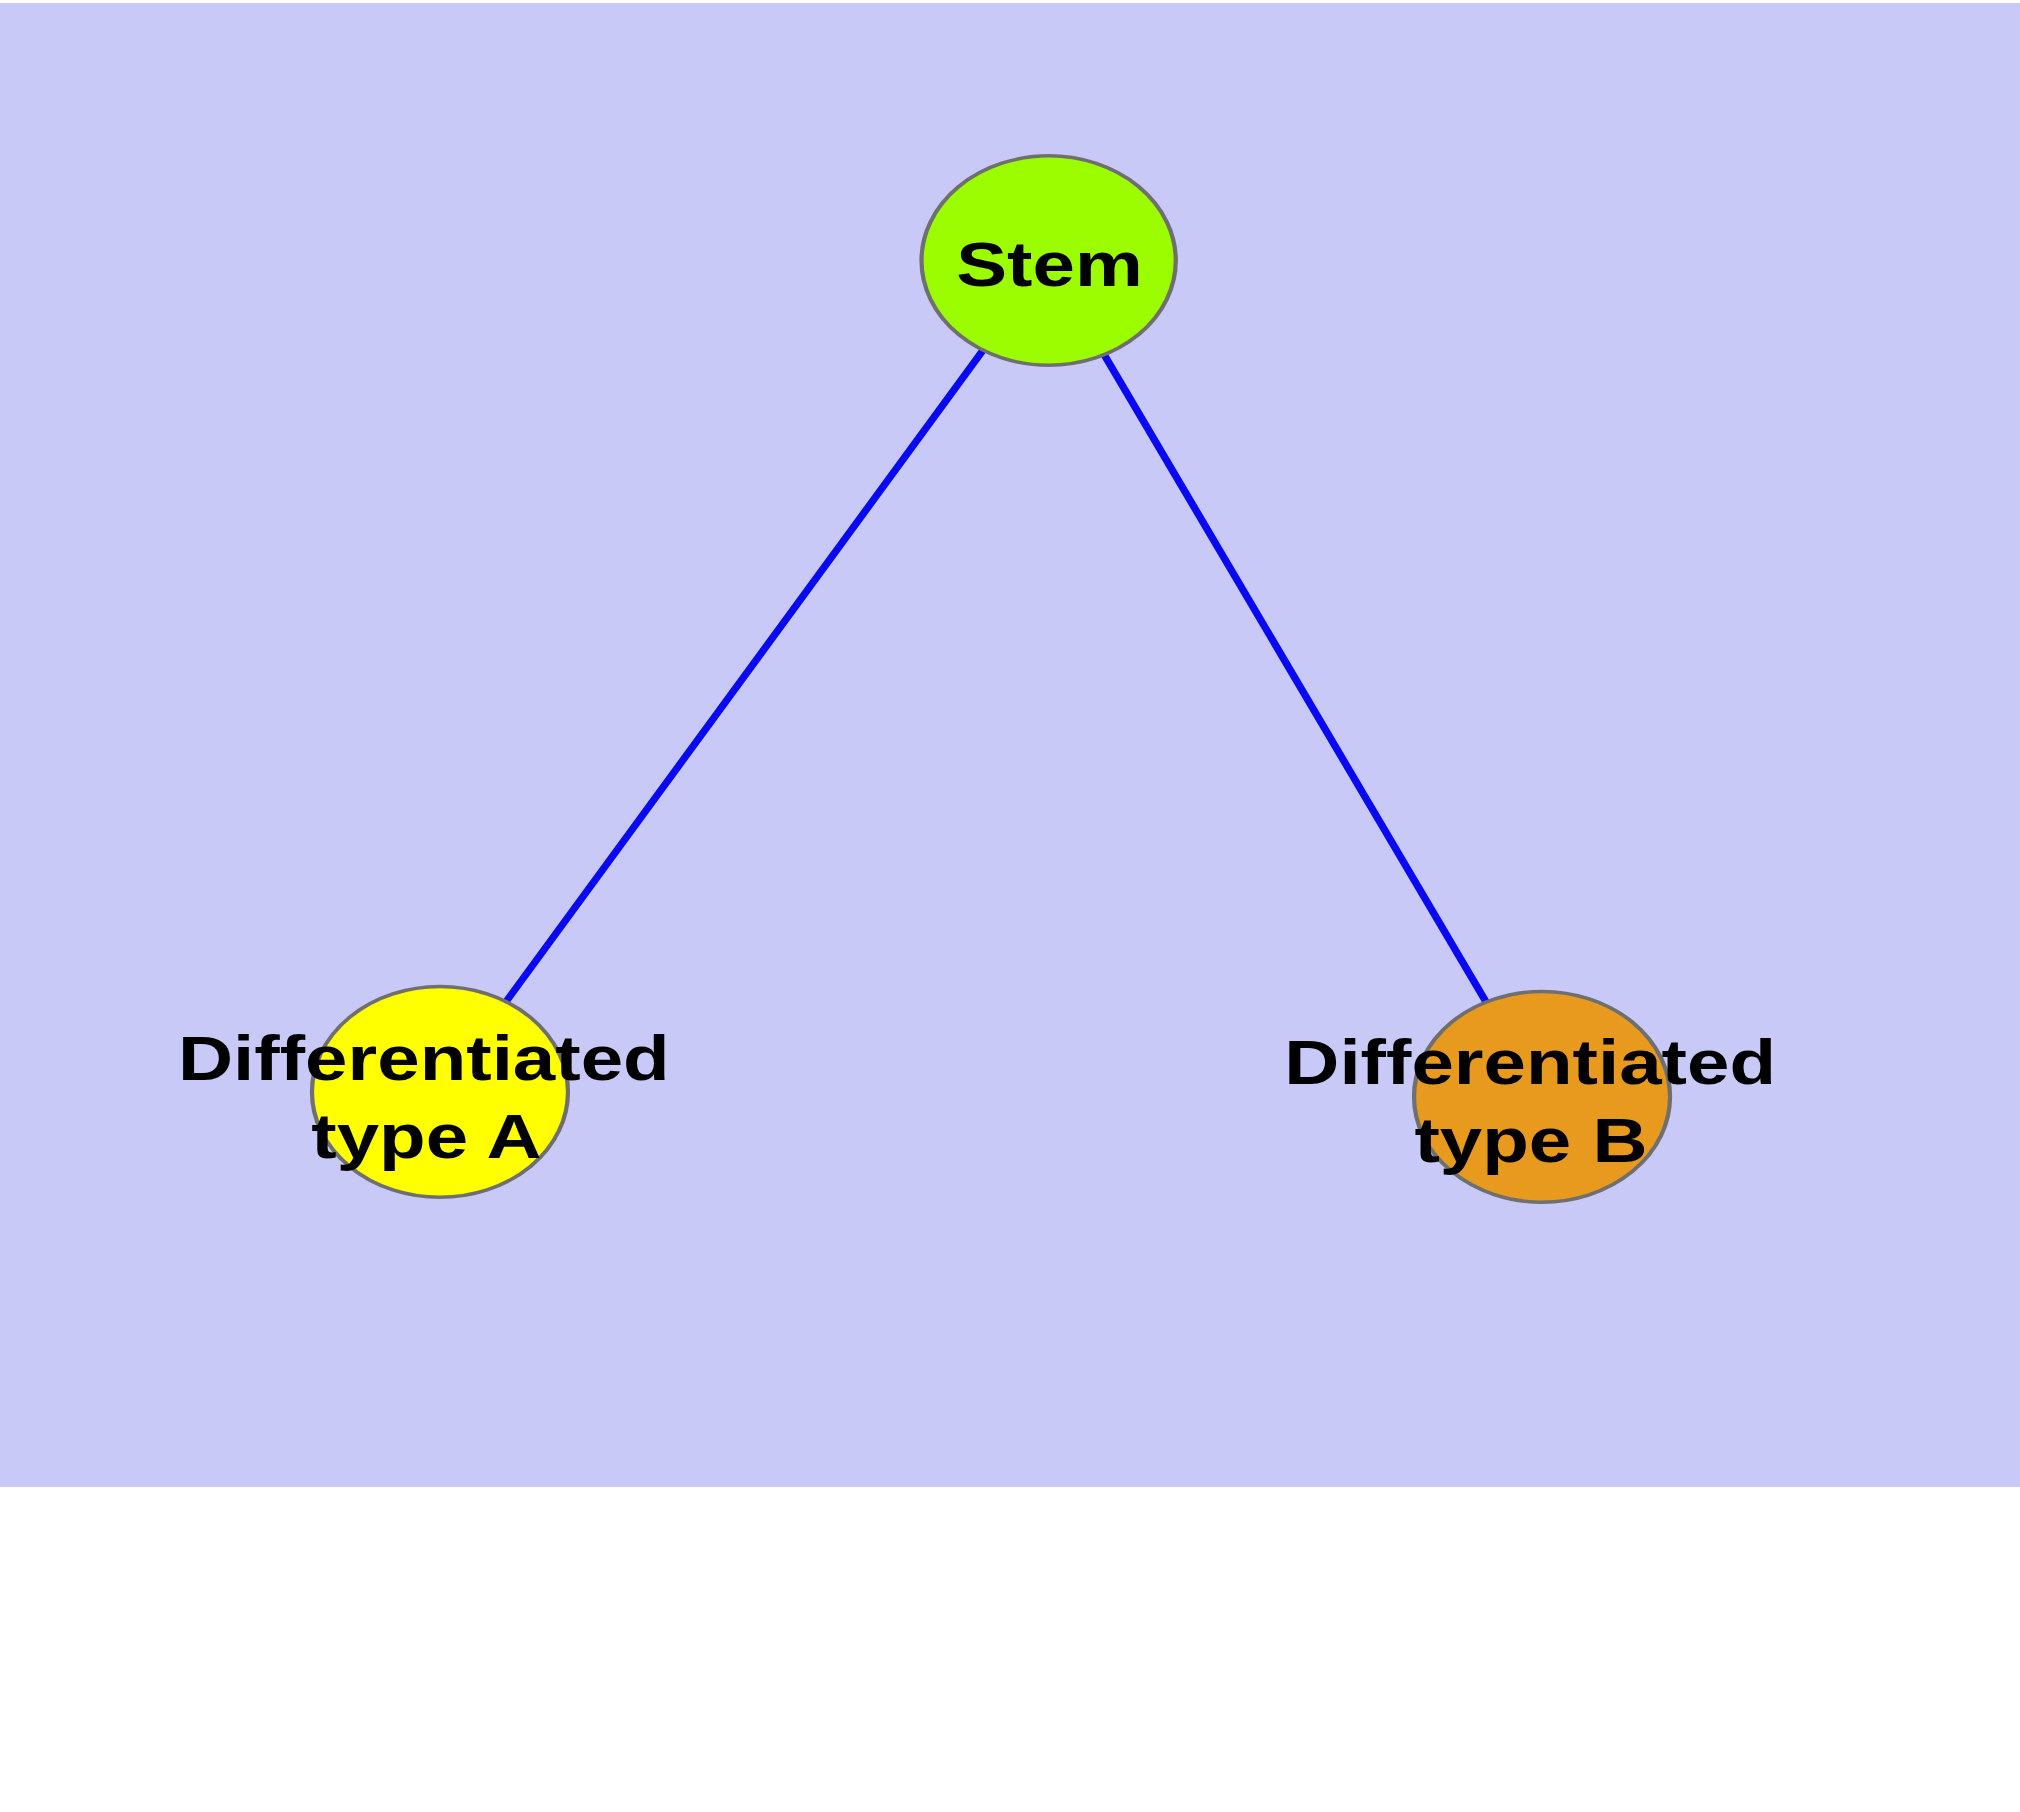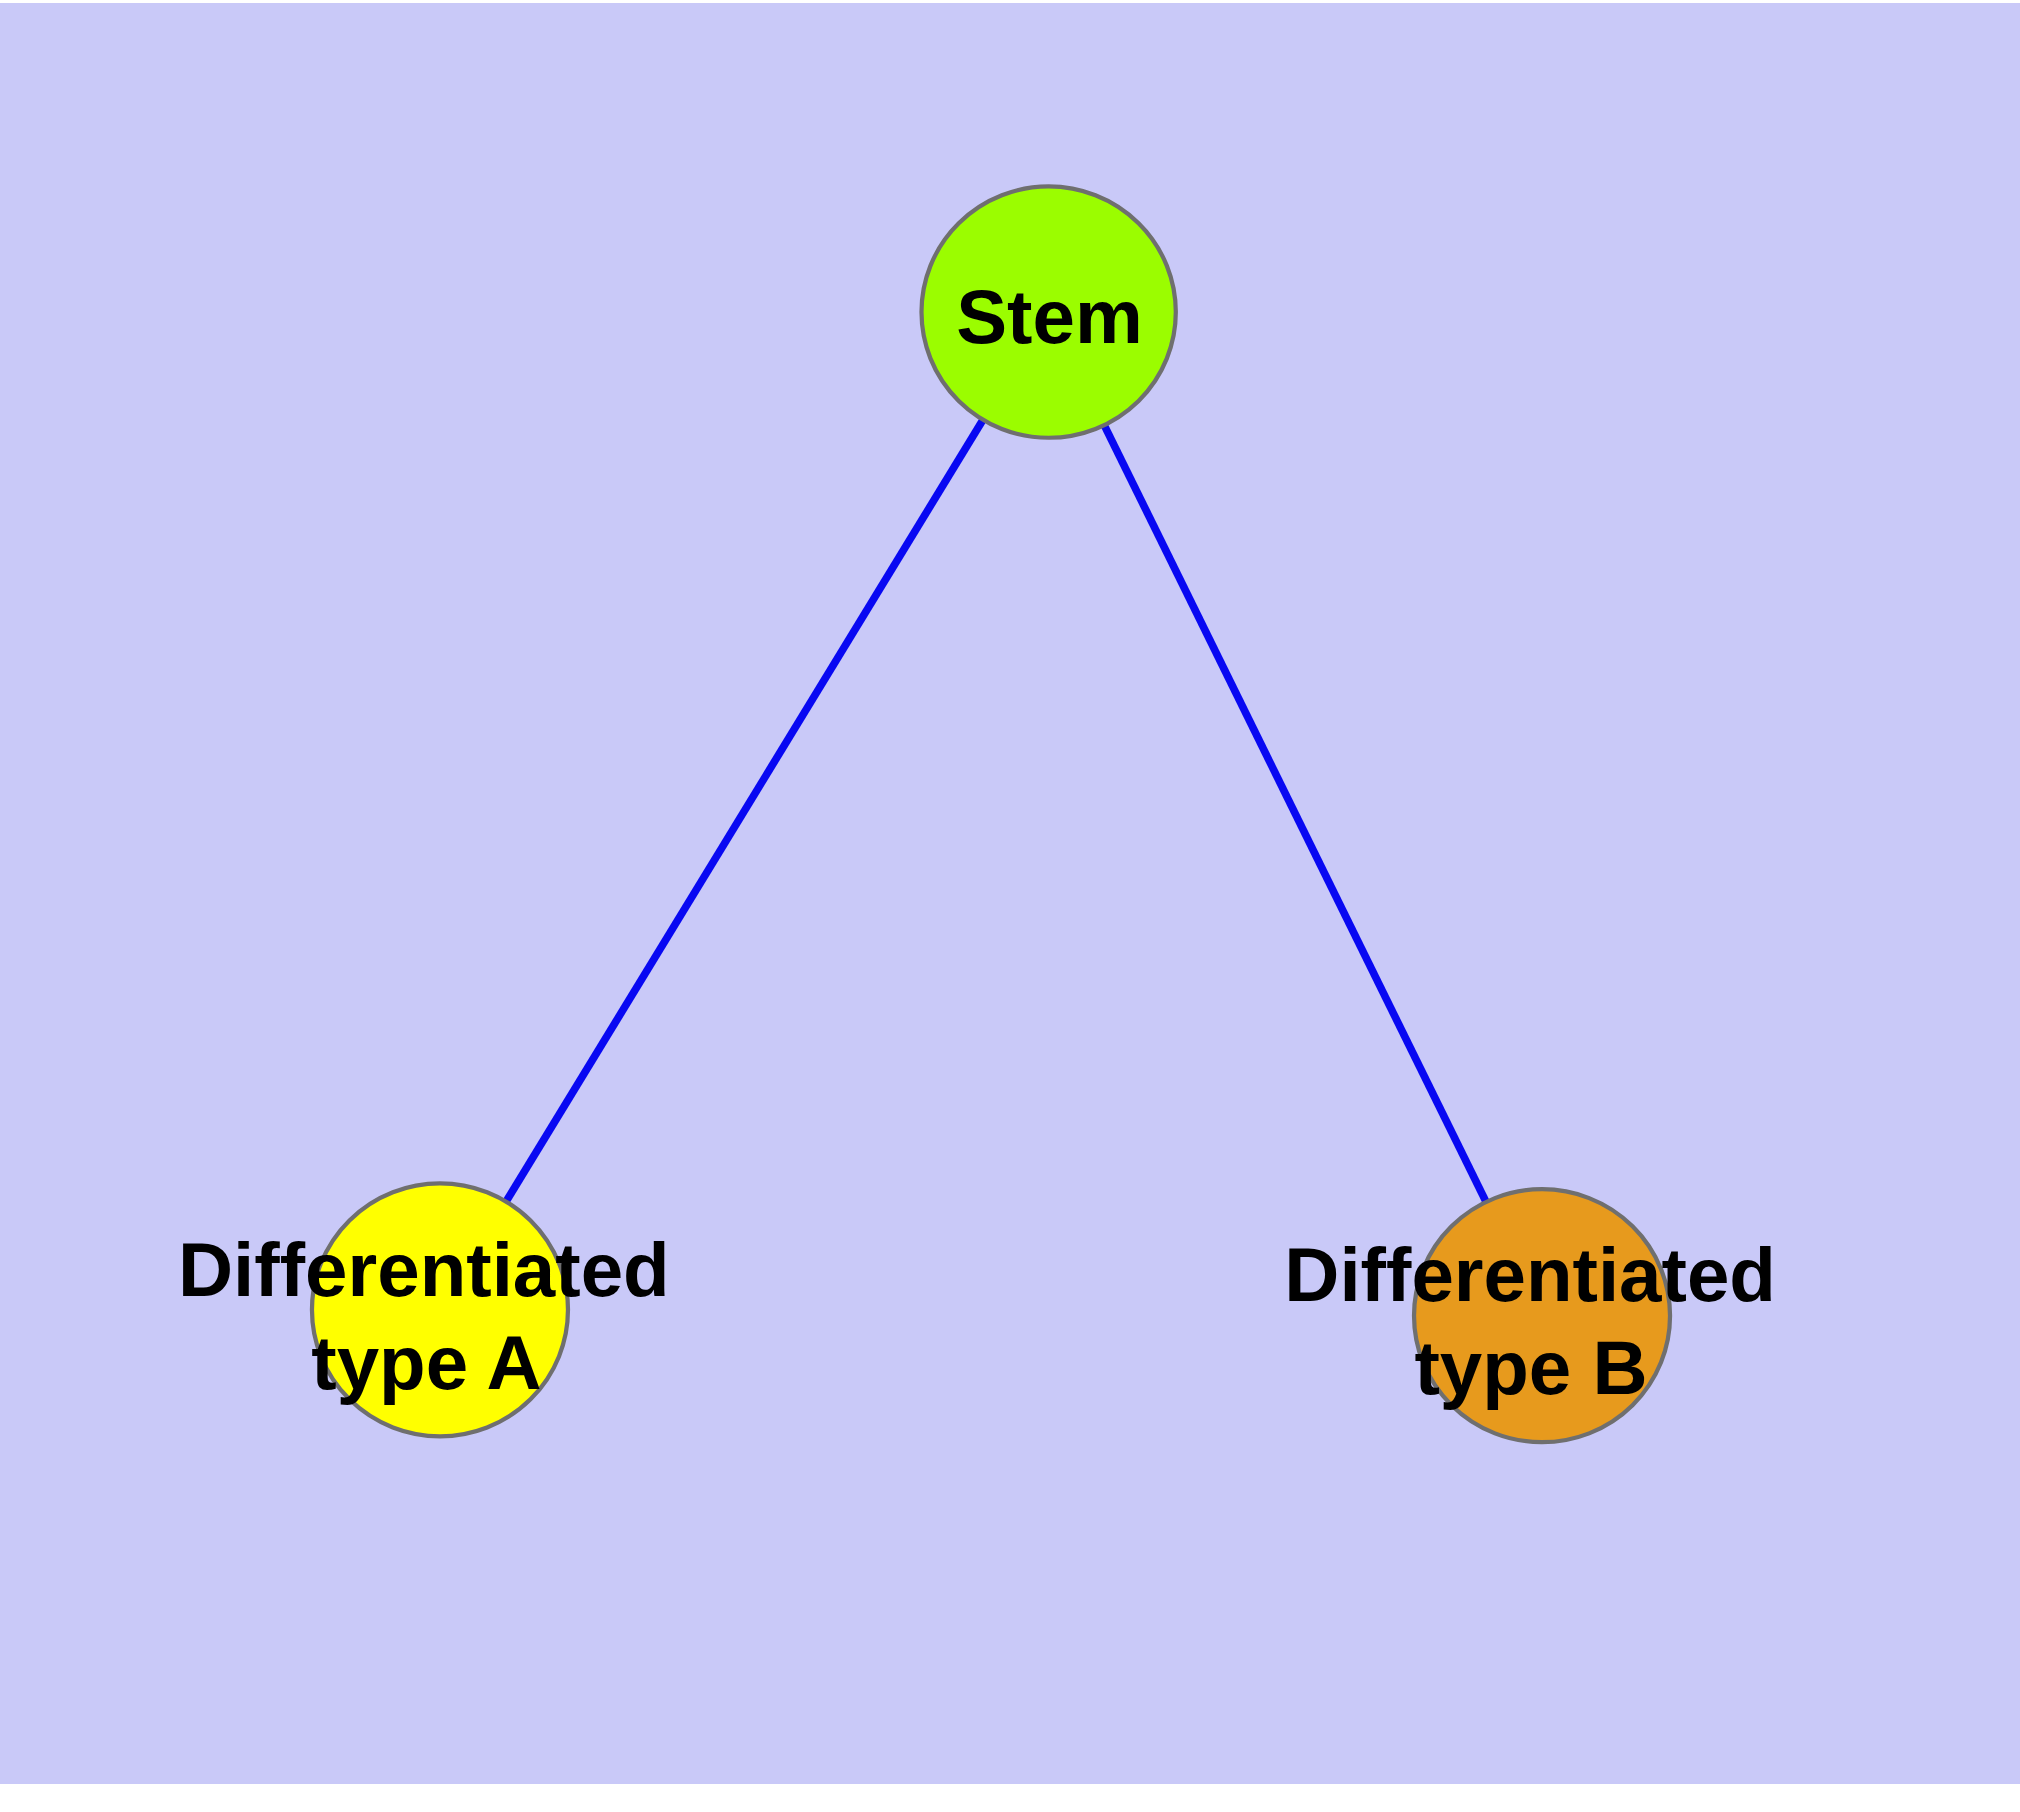--- a/index.html
+++ b/index.html
@@ -8,21 +8,21 @@
     background: #ffffff;
     width: 2021px;
     height: 1812px;
     overflow: hidden;
   }
   .diagram-wrap {
     position: absolute;
     left: 0;
     top: 3.4px;        
     width: 2021px;
-    height: 1781px;  
+    height: 1484px;  
   }
   svg {
     display: block;
     width: 100%;
     height: 100%;
   }
   .node-label {
     font-family: "Liberation Sans", "DejaVu Sans", sans-serif;
     font-weight: bold;
     font-size: 90px;

